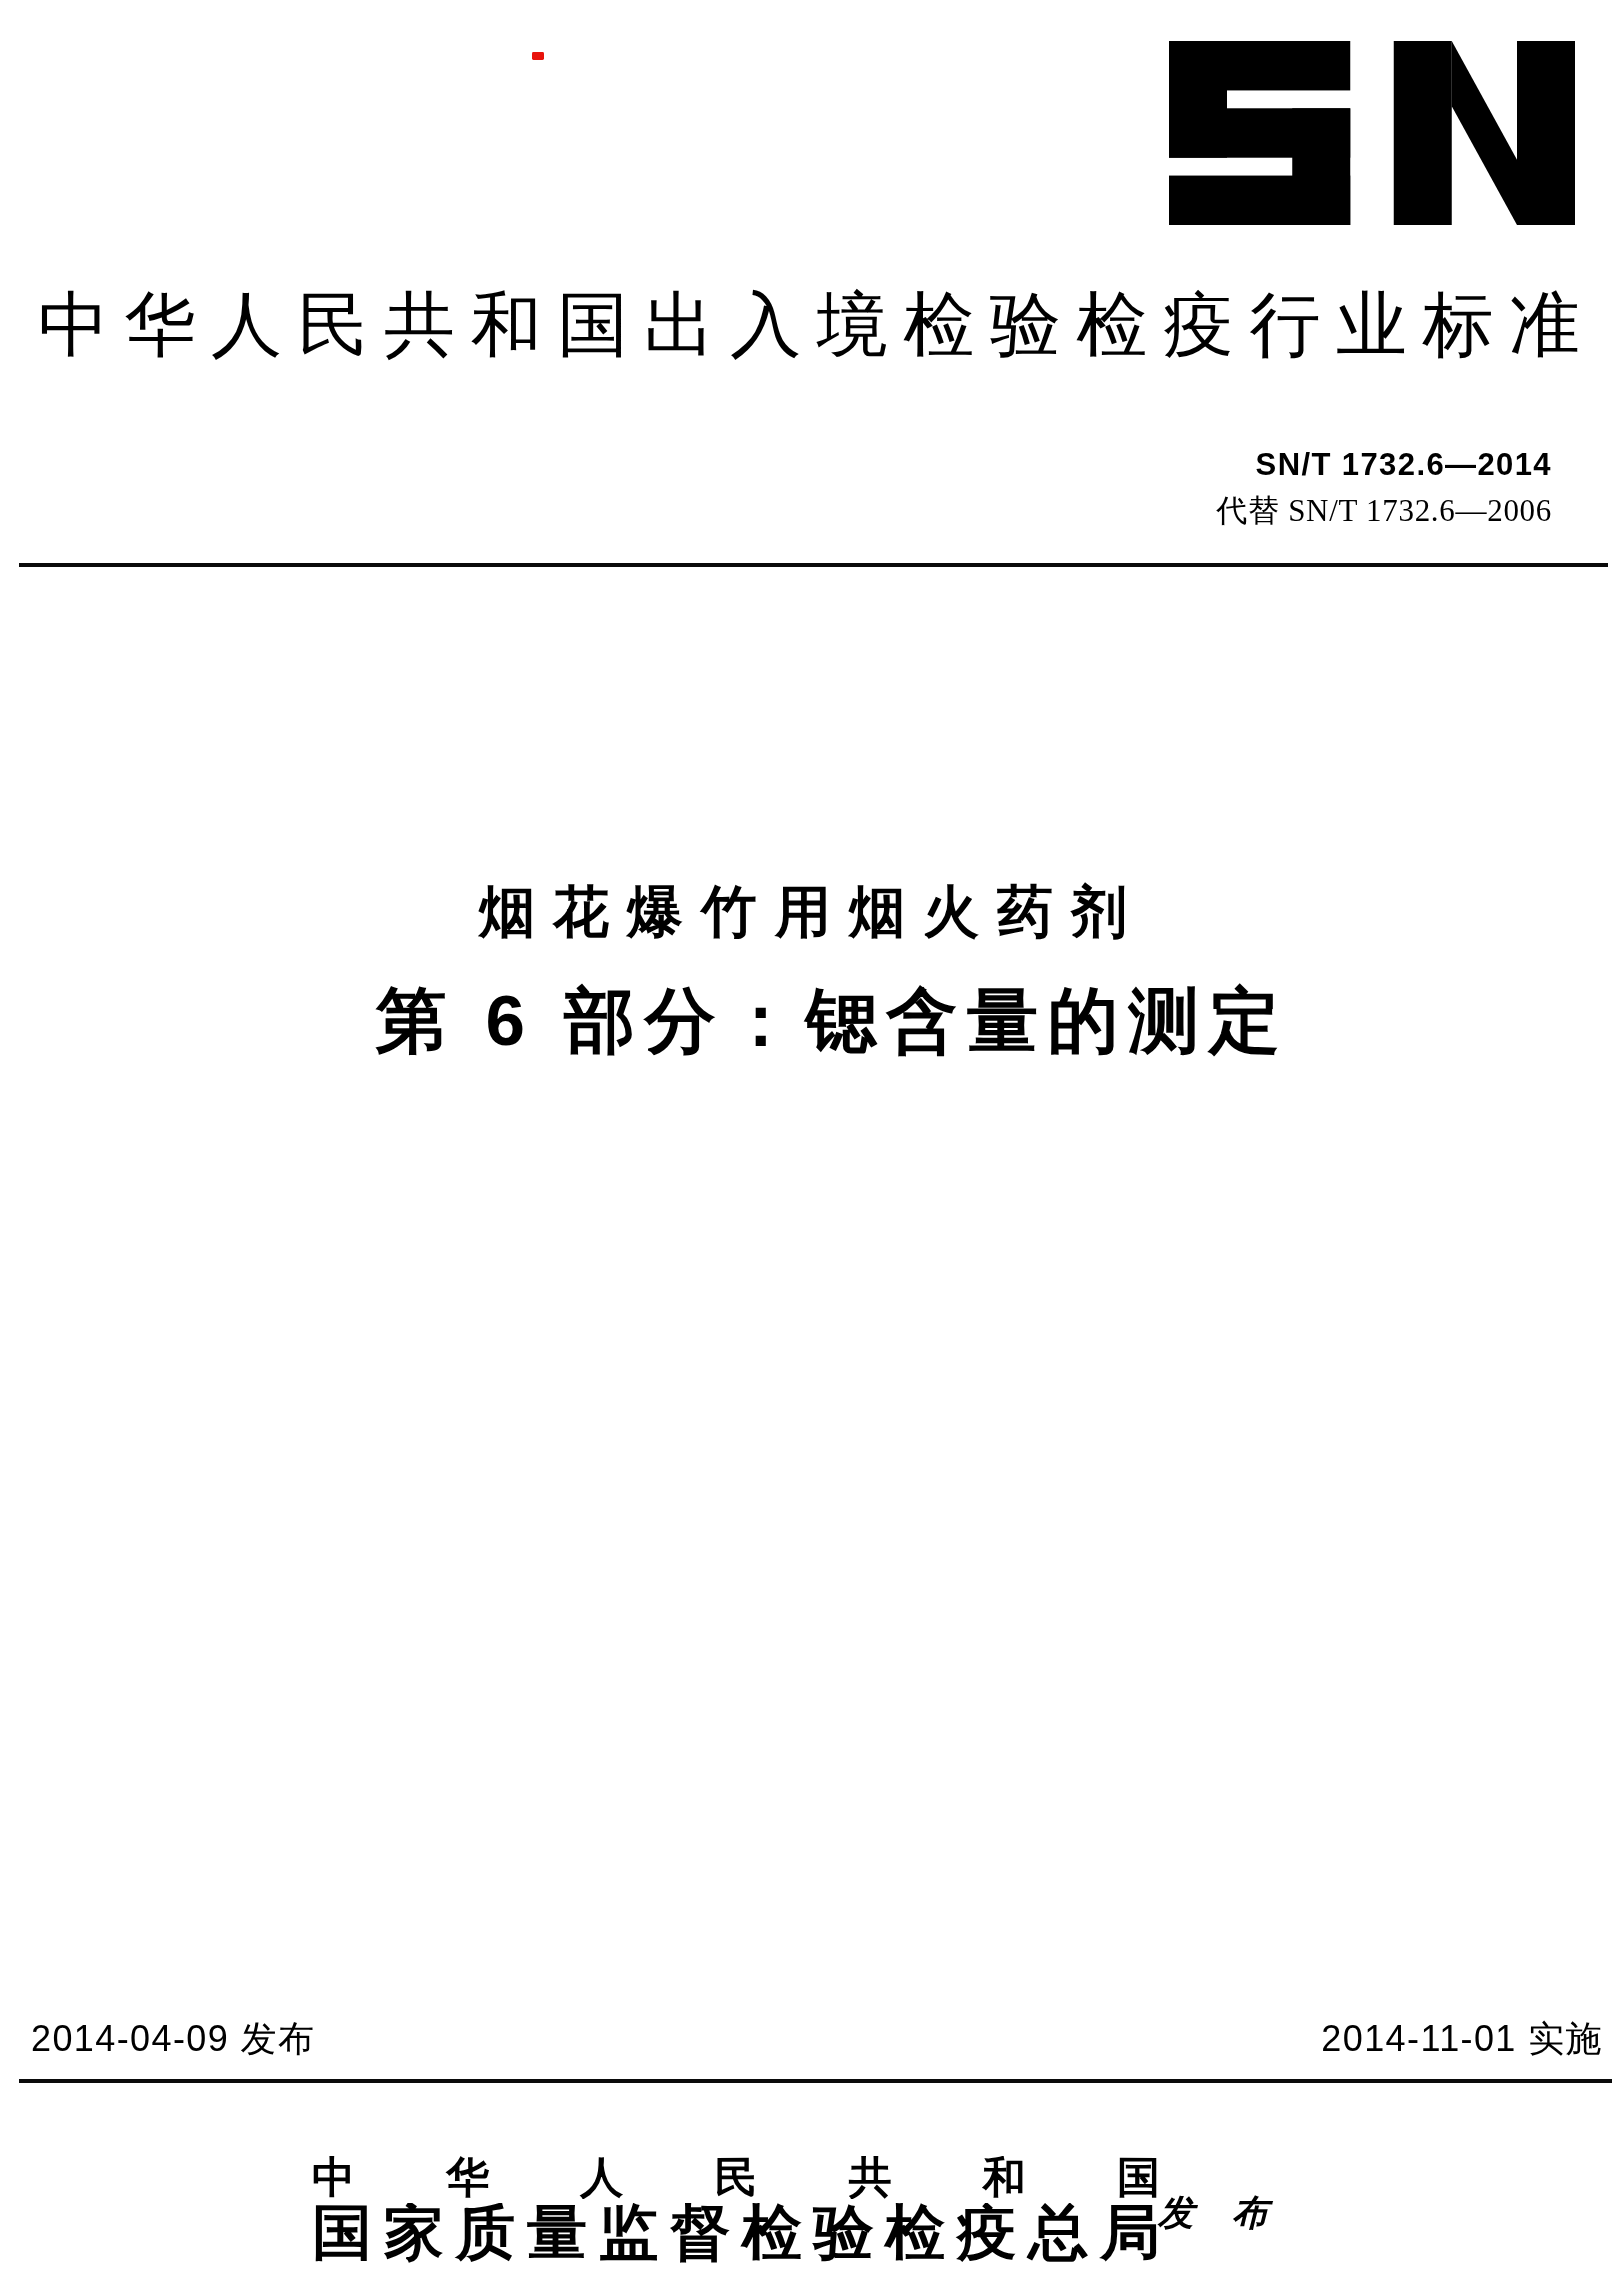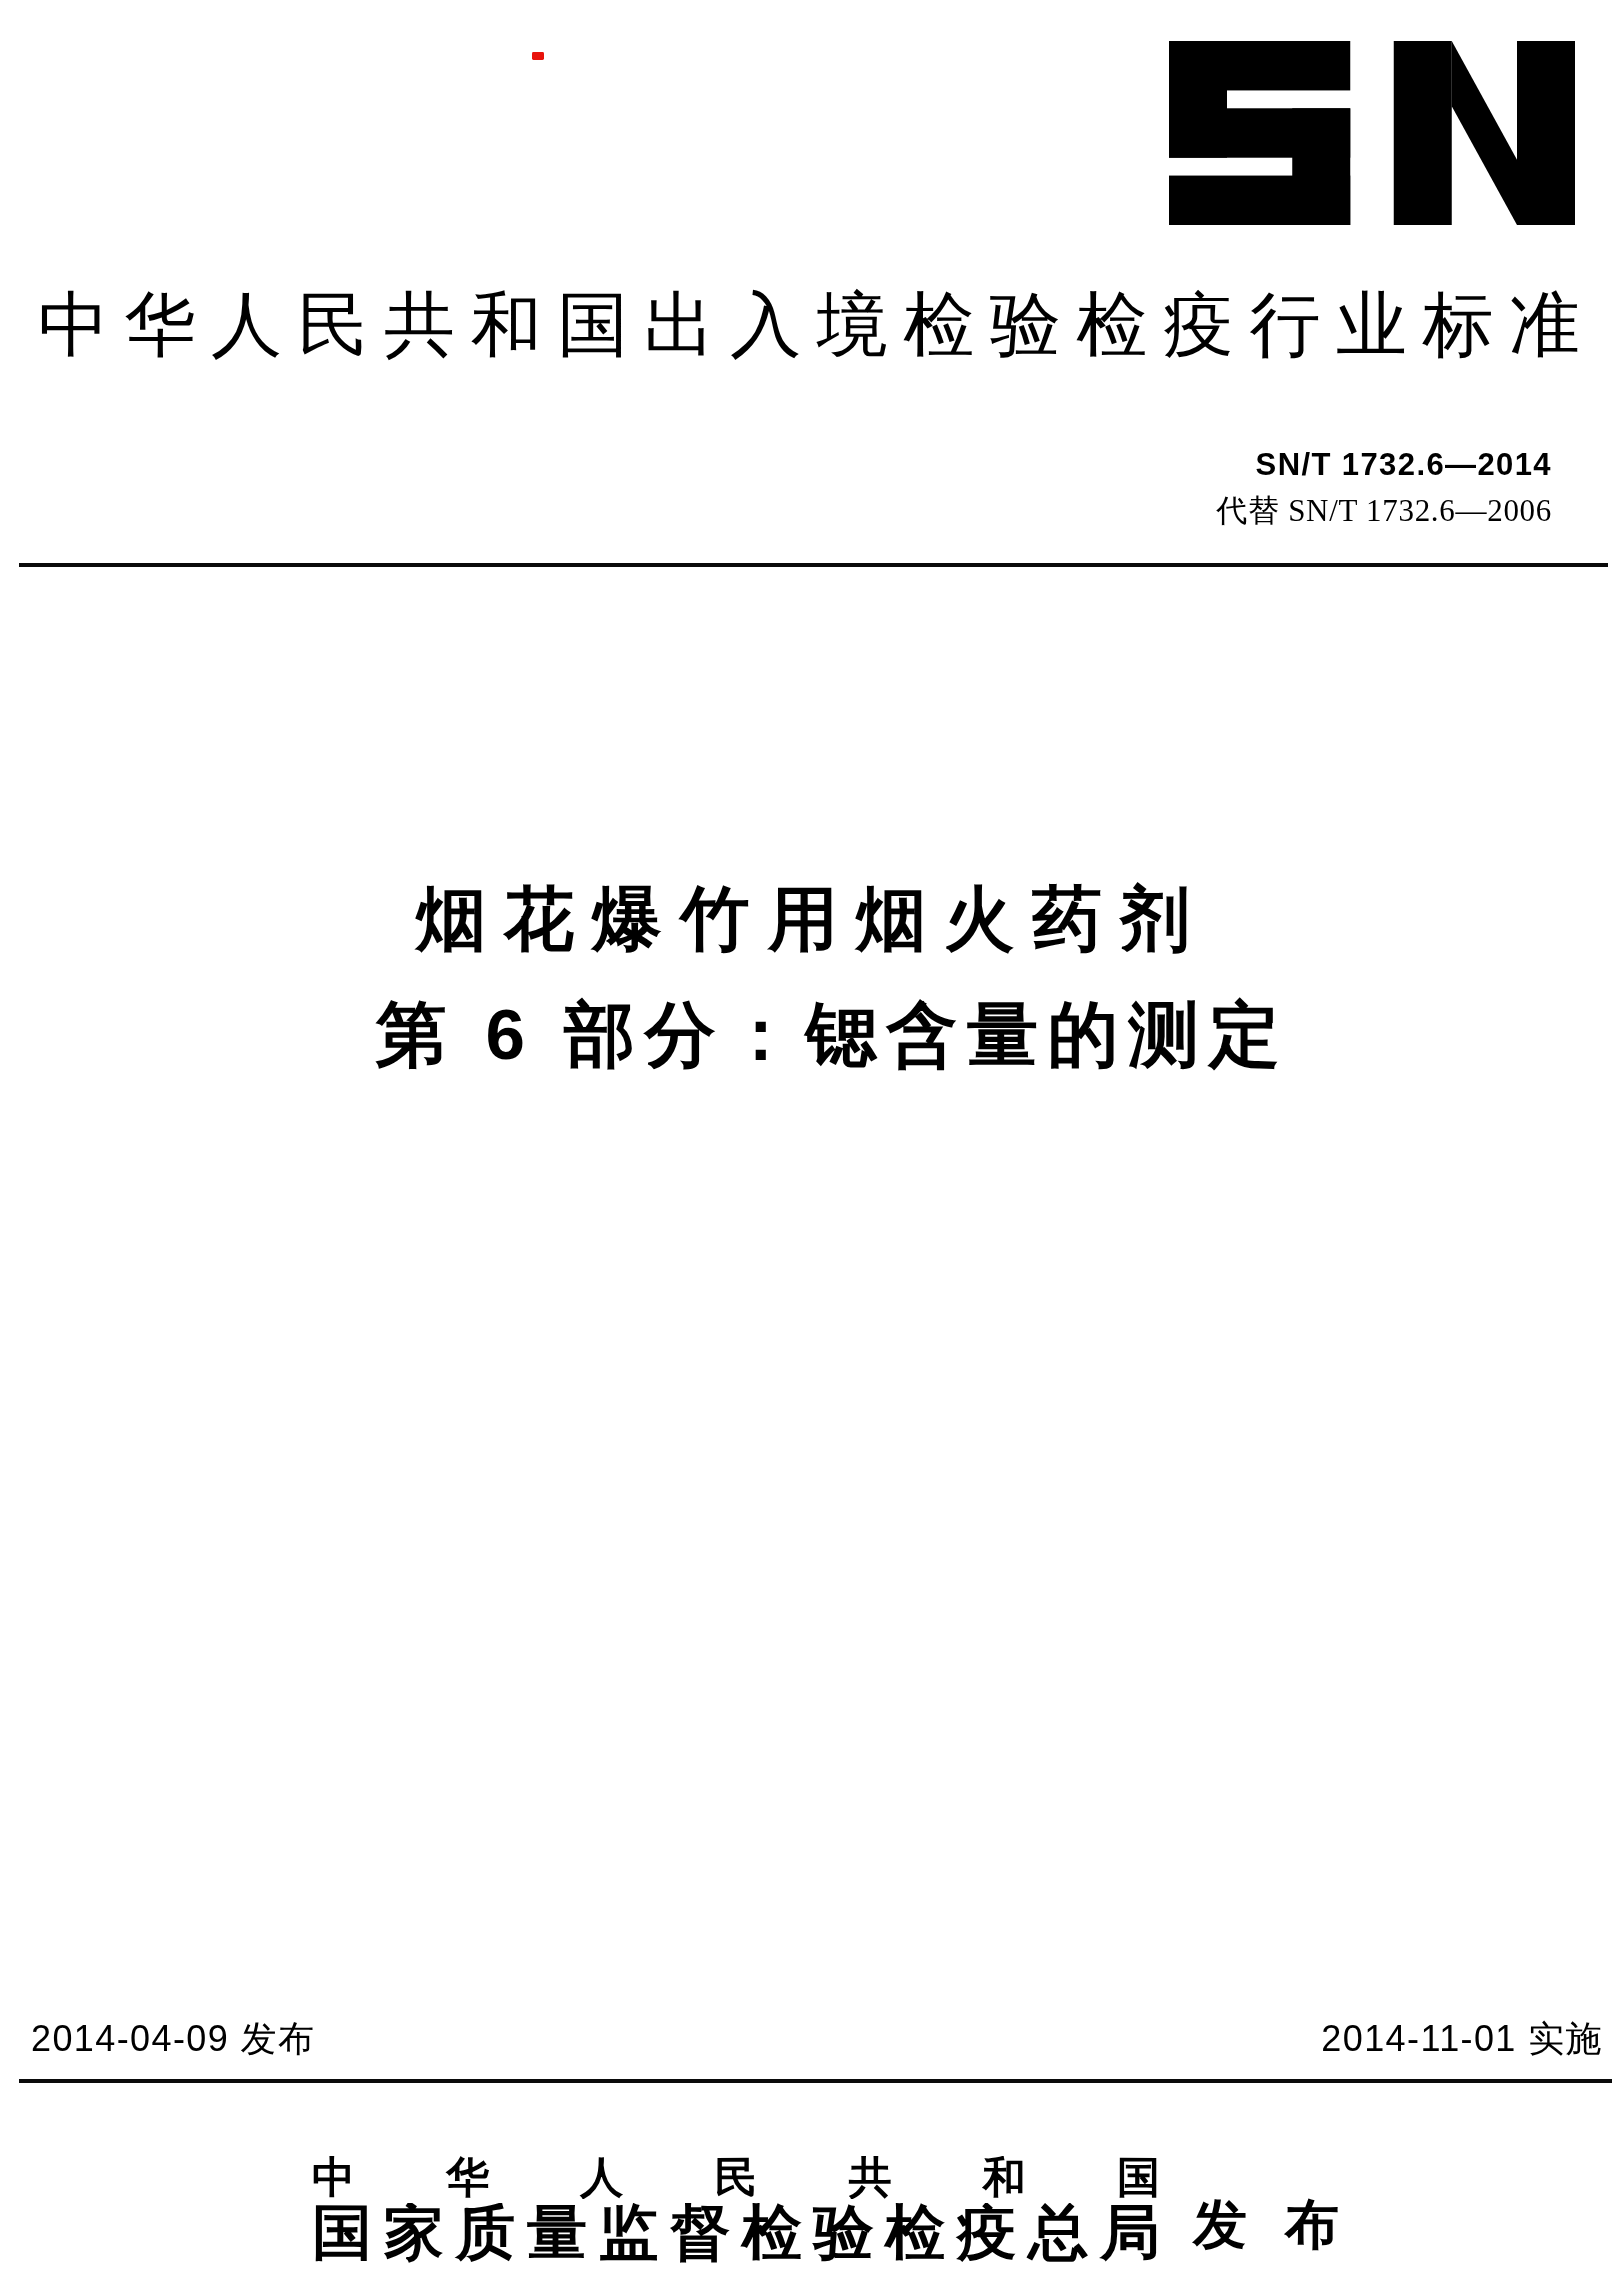--- a/index.html
+++ b/index.html
@@ -44,21 +44,21 @@
   .std-replaces {
     margin-top:6.9px; font-size:31px; letter-spacing:0.7px;
     font-family:"Liberation Serif", serif;
   }
 
   .rule-top { position:absolute; top:563px; left:19px; right:16.5px; height:4.1px; background:#0a0a0a; }
   .rule-bottom { position:absolute; top:2079px; left:19px; right:12.4px; height:4.1px; background:#0a0a0a; }
 
   
   .title-zh { position:absolute; top:884px; left:0; right:0; text-align:center; font-weight:bold; }
-  .title-zh .line1 { font-size:70px; line-height:1.0; letter-spacing:18px; }
+  .title-zh .line1 { font-size:56px; line-height:1.0; letter-spacing:18px; }
   .title-zh .line2 { font-size:71px; line-height:1.0; letter-spacing:9.6px; margin-top:45px;padding-left:41px; }
 
   
   .title-en {
     position:absolute; top:1161px; left:0; right:0; text-align:center;
     font-family:"Liberation Serif", serif; font-weight:bold;
   }
   .title-en .line1 { font-size:36px; line-height:1.1; letter-spacing:0.7px; }
   .title-en .line2 { font-size:36px; line-height:1.1; letter-spacing:0.7px; margin-top:27.4px; }
 
@@ -67,21 +67,21 @@
     position:absolute; top:2015px; left:31px; right:21px;
     display:flex; justify-content:space-between;
     font-size:36px; letter-spacing:1.4px;
   }
 
   
   .publisher { position:absolute; top:2156px; left:0; right:0; height:130px; font-family:"Liberation Serif", serif; font-weight:bold; }
   .pub-lines { position:absolute; left:312px; width:848px; }
   .pub-line1 { font-size:43px; line-height:1.0; text-align:justify; text-align-last:justify; white-space:nowrap; overflow:hidden; }
   .pub-line2 { font-size:60px; line-height:1.0; margin-top:4.1px; text-align:justify; text-align-last:justify; white-space:nowrap; overflow:hidden; }
-  .pub-suffix { position:absolute; left:1193px; top:33px; font-size:54px; letter-spacing:38px; white-space:nowrap; }
+  .pub-suffix { position:absolute; left:1158px; top:33px; font-size:36px; letter-spacing:38px; white-space:nowrap;font-style:italic; }
 </style>
 </head>
 <body>
 
 <div class="page">
 
   <div class="red-mark"></div>
 
   <div class="sn-logo">
     <svg viewBox="0 0 560 268" preserveAspectRatio="none" aria-hidden="true">

